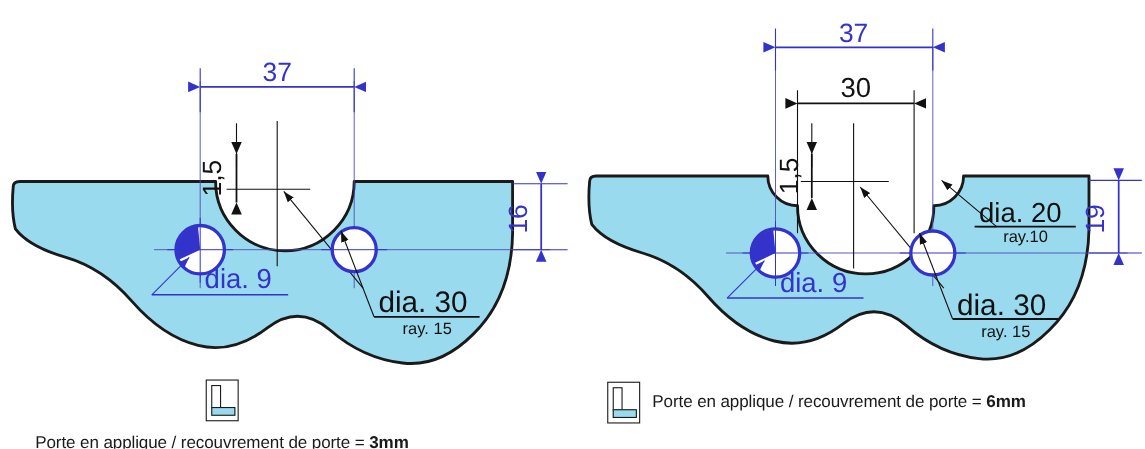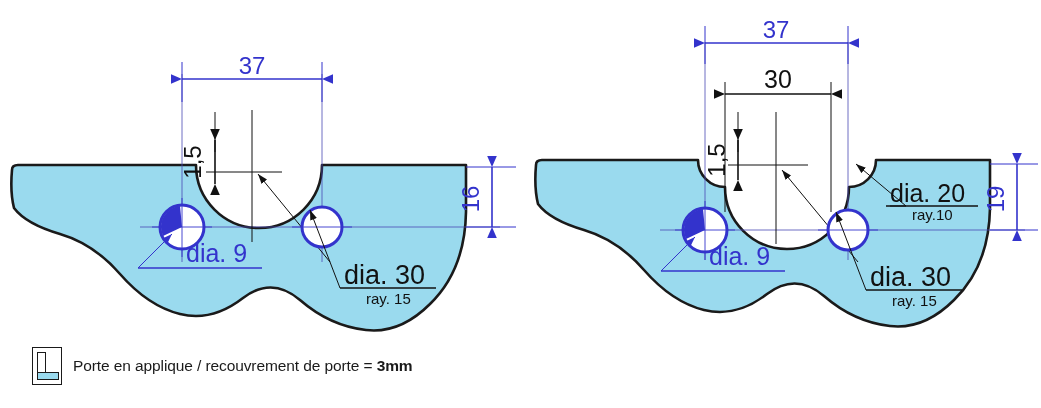--- a/index.html
+++ b/index.html
@@ -29,21 +29,21 @@
   .panel-right { left: 520px; }
 
   .caption {
     position: absolute;
     top: 345px;
     height: 42px;
     display: flex;
     align-items: center;
     gap: 11px;
   }
-  .caption-left  { left: 32px; }
+  .caption-left  { left: 32px; flex-direction: column; }
   .caption-right { left: 552px; }
 
   .cap-icon {
     width: 30px;
     height: 38px;
     border: 1.6px solid #1a1a1a;
     box-sizing: border-box;
     position: relative;
     background: #ffffff;
     flex: 0 0 auto;
@@ -306,14 +306,23 @@
   <div class="caption caption-left">
     <div class="cap-icon">
       <div class="door"></div>
       <div class="panel-bar"></div>
     </div>
     <div class="cap-text">
       <span>Porte en applique / recouvrement de porte = </span><b>3mm</b>
     </div>
   </div>
 
+  <div class="caption caption-right">
+    <div class="cap-icon">
+      <div class="door"></div>
+      <div class="panel-bar"></div>
+    </div>
+    <div class="cap-text">
+      <span>Porte en applique / recouvrement de porte = </span><b>6mm</b>
+    </div>
+  </div>
 
 </div>
 
 </body></html>

